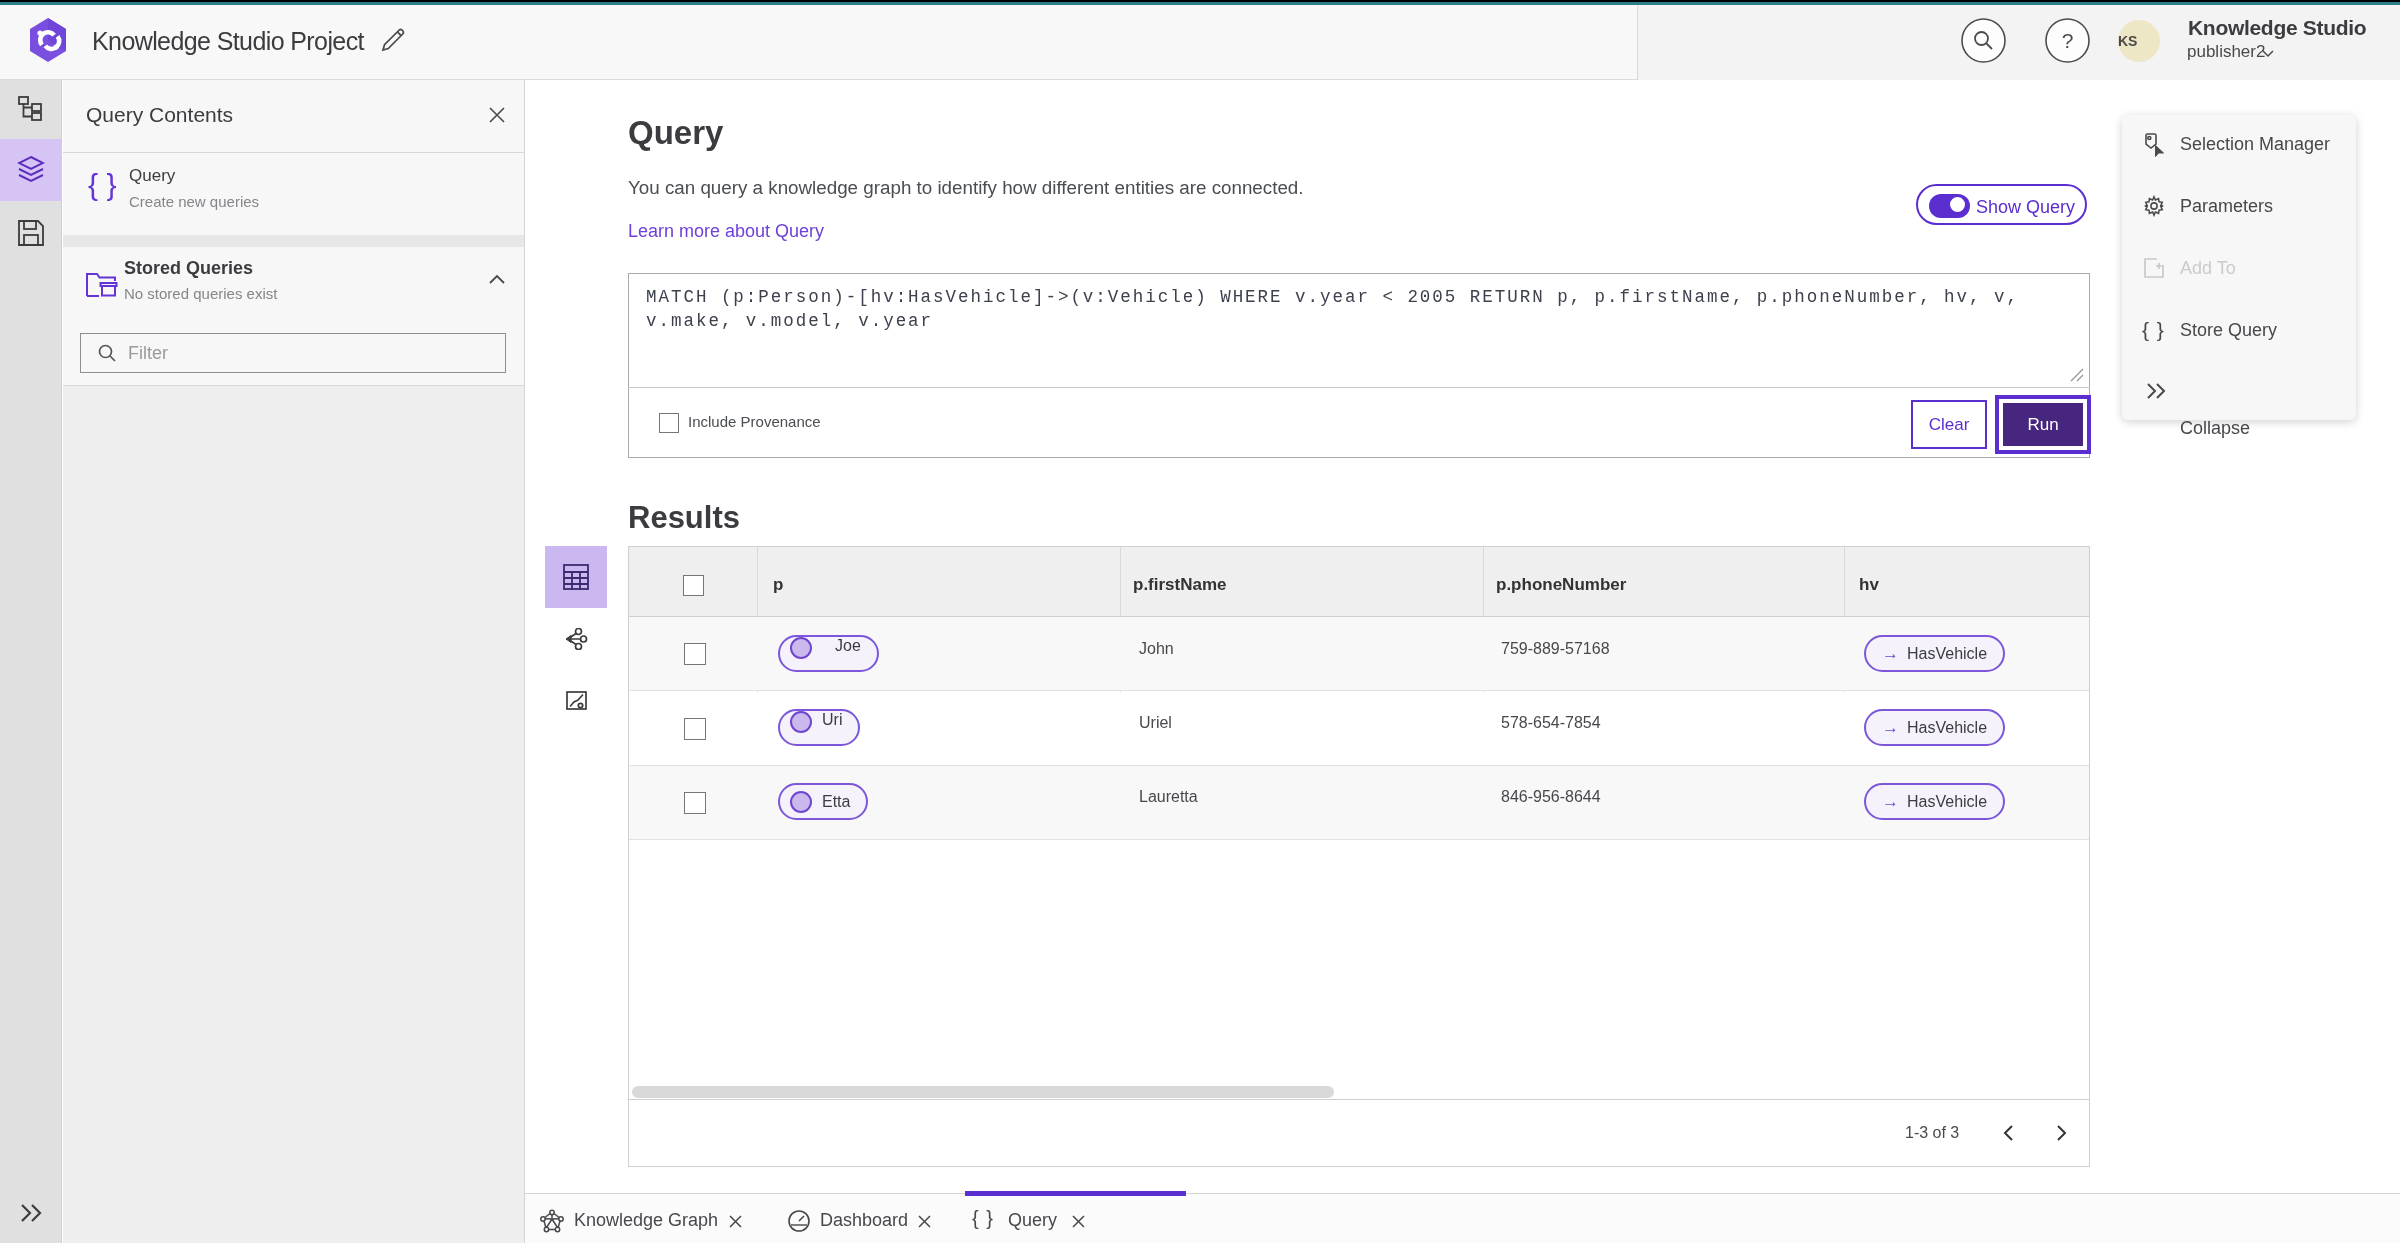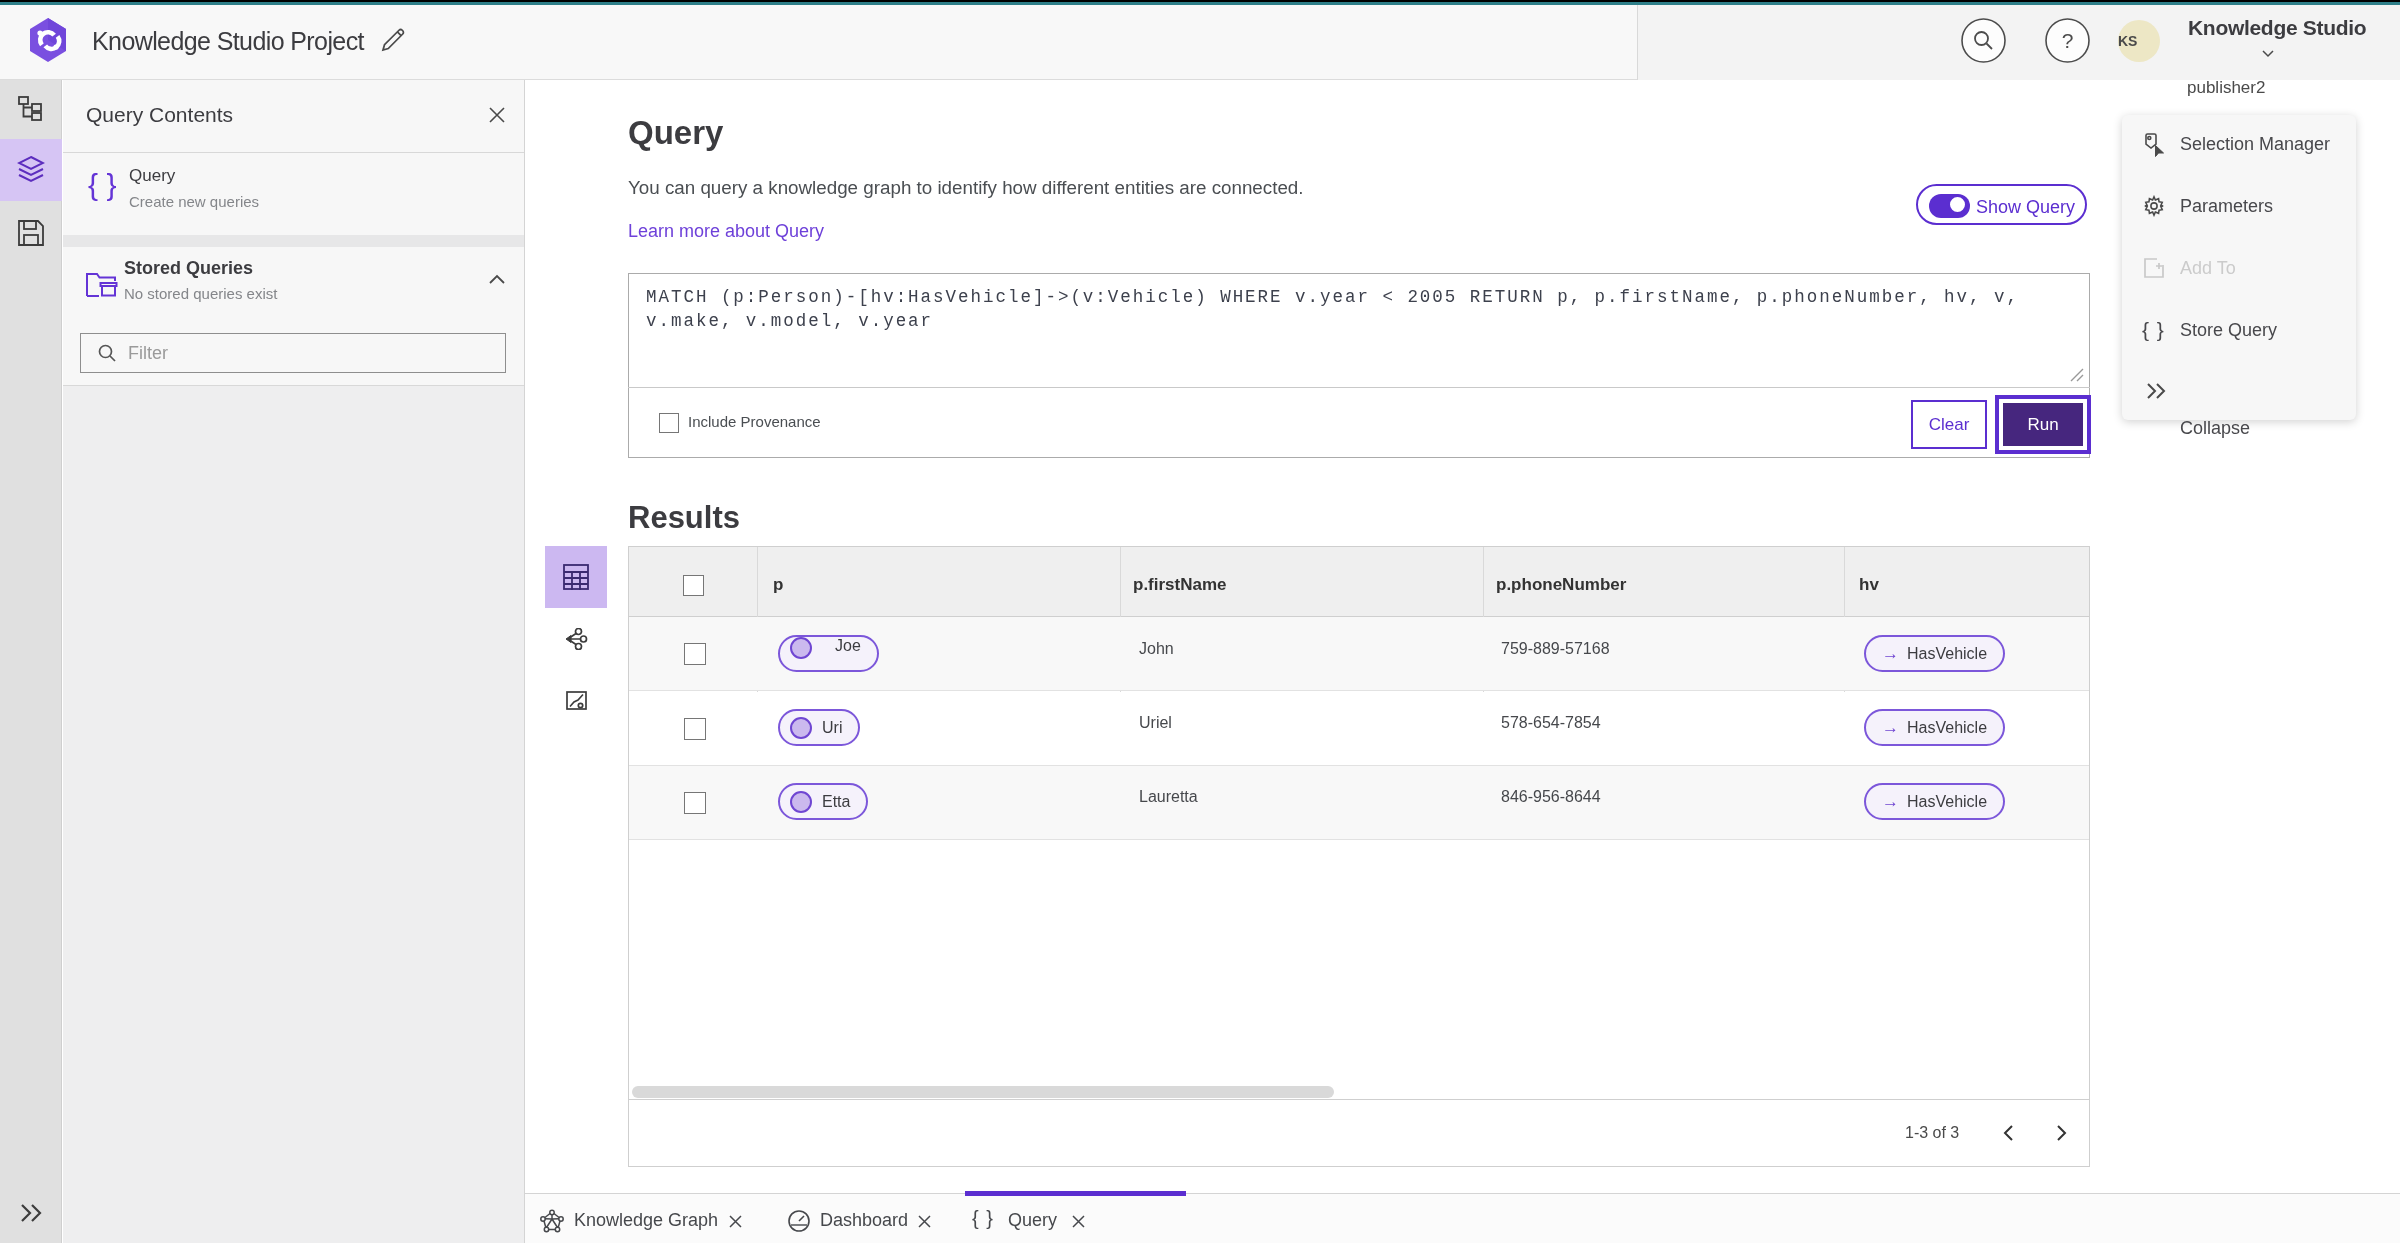--- a/index.html
+++ b/index.html
@@ -38,21 +38,21 @@
   <circle cx="20.5" cy="20.5" r="6.5" fill="none" stroke="#4c4c4c" stroke-width="1.8"></circle>
   <line x1="25.5" y1="25.5" x2="31" y2="31" stroke="#4c4c4c" stroke-width="1.8"></line>
 </svg>
 <svg class="abs" style="left:2045px;top:18px;" width="45" height="45" viewBox="0 0 45 45">
   <circle cx="22.5" cy="22.5" r="21.5" fill="#fdfdfd" stroke="#4c4c4c" stroke-width="1.6"></circle>
   <text x="22.5" y="30" font-family="Liberation Sans" font-size="21" fill="#4c4c4c" text-anchor="middle">?</text>
 </svg>
 
 <div class="abs" style="left:2118px;top:20px;width:42px;height:42px;border-radius:50%;background:#ede7c5;color:#4a4a4a;font-size:14px;font-weight:bold;text-align:left;line-height:42px;">KS</div>
 <div class="abs" style="left:2188px;top:16px;font-size:21px;letter-spacing:-0.3px;font-weight:bold;color:#3c3c40;">Knowledge Studio</div>
-<div class="abs" style="left:2187px;top:42px;font-size:17px;color:#4a4a4a;margin-top:36px;">publisher2</div>
+<div class="abs" style="left:2187px;top:42px;font-size:17px;color:#4a4a4a;">publisher2</div>
 <svg class="abs" style="left:2262px;top:50px;" width="12" height="8" viewBox="0 0 12 8">
     <path d="M1 1 L6 6 L11 1" fill="none" stroke="#4a4a4a" stroke-width="1.5"></path>
   </svg>
 
 <div class="abs" style="left:0;top:80px;width:62px;height:1163px;background:#e0e0e0;border-right:1px solid #cfcfcf;"></div>
 
 <svg class="abs" style="left:17px;top:95px;" width="28" height="26" viewBox="0 0 28 26" fill="none" stroke="#3c3c3c" stroke-width="1.8">
   <rect x="2" y="2" width="9" height="7"></rect>
   <rect x="15" y="9" width="9" height="7"></rect>
   <rect x="15" y="18" width="9" height="7"></rect>
@@ -177,21 +177,21 @@
   <span style="font-size:16px;color:#3c3c40;">Joe</span>
 </div>
 <div class="abs" style="left:1139px;top:640px;font-size:16px;color:#46484c;">John</div>
 <div class="abs" style="left:1501px;top:640px;font-size:16px;color:#46484c;">759-889-57168</div>
 <div class="abs" style="left:1864px;top:635px;height:37px;border:2px solid #7c57da;border-radius:19px;background:#f5f2fb;display:flex;align-items:center;padding:0 16px;">
   <span style="color:#6f46d2;font-size:17px;margin-right:8px;">→</span>
   <span style="font-size:16px;color:#3c3c40;">HasVehicle</span>
 </div>
 
 <div class="abs" style="left:684px;top:718px;width:22px;height:22px;border:1.5px solid #767676;background:#fff;"></div>
-<div class="abs" style="left:778px;top:709px;height:37px;border:2px solid #7c57da;border-radius:19px;background:#f5f2fb;display:flex;align-items:center;padding:0 16px 0 10px;">
+<div class="abs" style="left:778px;top:709px;height:37px;border:2px solid #7c57da;border-radius:19px;background:#f5f2fb;display:flex;align-items:flex-start;padding:0 16px 0 10px;">
   <div style="width:22px;height:22px;border-radius:50%;background:#cbb9ee;border:2px solid #6f46d2;margin-right:10px;"></div>
   <span style="font-size:16px;color:#3c3c40;">Uri</span>
 </div>
 <div class="abs" style="left:1139px;top:714px;font-size:16px;color:#46484c;">Uriel</div>
 <div class="abs" style="left:1501px;top:714px;font-size:16px;color:#46484c;">578-654-7854</div>
 <div class="abs" style="left:1864px;top:709px;height:37px;border:2px solid #7c57da;border-radius:19px;background:#f5f2fb;display:flex;align-items:center;padding:0 16px;">
   <span style="color:#6f46d2;font-size:17px;margin-right:8px;">→</span>
   <span style="font-size:16px;color:#3c3c40;">HasVehicle</span>
 </div>
 

